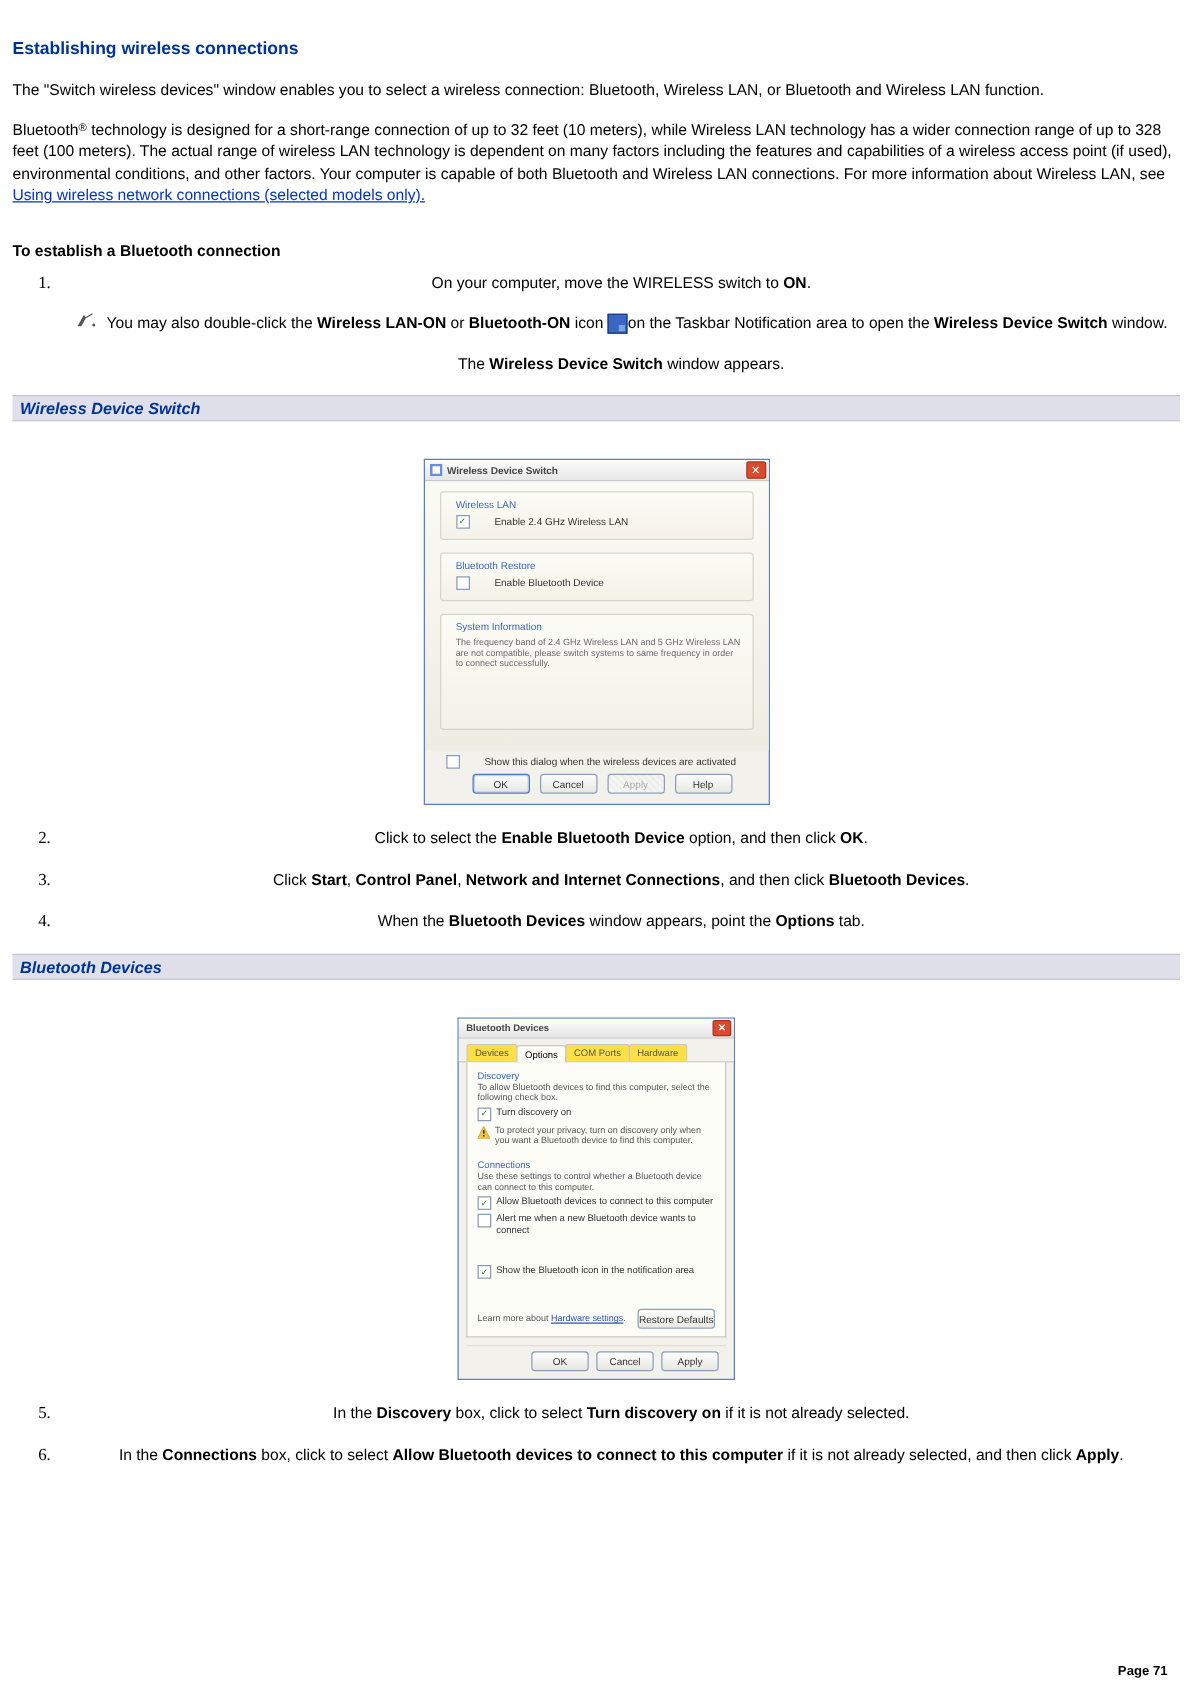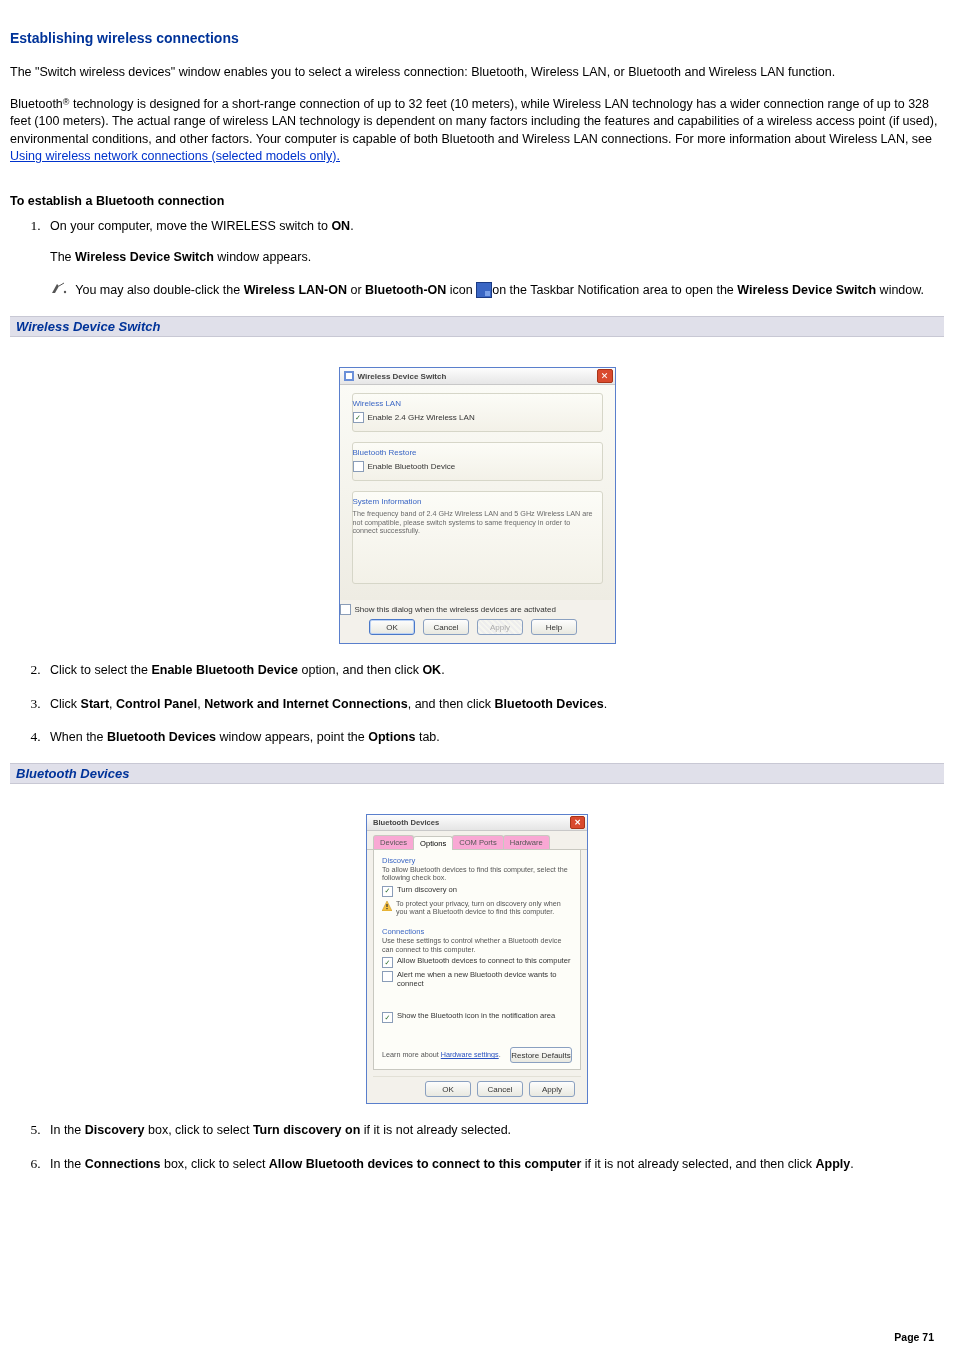--- a/index.html
+++ b/index.html
@@ -38,20 +38,21 @@
   }
   ol.steps {
     margin: 0;
     padding-left: 34px;
     font-family: "Times New Roman", Times, serif;
     font-size: 13.5px;
   }
   ol.steps > li {
     margin-bottom: 16px;
     padding-left: 6px;
+    text-align: center;
   }
   ol.steps > li .step-body {
     font-family: Verdana, Geneva, sans-serif;
     font-size: 12.5px;
     line-height: 1.4;
   }
   ol.steps > li .step-sub {
     margin-top: 14px;
   }
   .caption-bar {
@@ -131,36 +132,36 @@
     font-size: 9px;
     line-height: 1;
   }
   .win .pane {
     background: linear-gradient(#fbfbf6, #eeece3);
     padding: 8px 12px 6px 12px;
   }
   .fieldset {
     border: 1px solid #d6d6c8;
     border-radius: 3px;
-    padding: 7px 8px 8px 0;
+    padding: 7px 8px 8px 12px;
     margin-bottom: 10px;
     background: linear-gradient(#fcfcf7,#f3f1e8);
     position: relative;
   }
   .fieldset .legend {
     color: #3a66c4;
     font-size: 8px;
     position: relative;
     top: -2px;
     margin-bottom: 2px;
   }
   .chkline {
     display: flex;
     align-items: center;
-    gap: 4px;
+    gap: 20px;
   }
   .chk {
     width: 9px; height: 9px;
     border: 1px solid #8a9db8;
     background: #fff;
     display: inline-flex;
     align-items: center;
     justify-content: center;
     font-size: 7px;
     color: #2a6c2a;
@@ -169,21 +170,21 @@
   .fieldset.sysinfo {
     min-height: 76px;
   }
   .fieldset.sysinfo .legend { color:#3a66c4; }
   .sysinfo-text {
     font-size: 7.2px;
     color: #6a6a6a;
     line-height: 1.2;
   }
   .win .footer {
-    padding: 4px 8px 8px 0;
+    padding: 4px 8px 8px 17px;
   }
   .btnrow {
     display: flex;
     justify-content: center;
     gap: 8px;
     margin-top: 4px;
   }
   .btn {
     min-width: 44px;
     height: 14px;
@@ -236,21 +237,21 @@
     display: flex;
     padding: 4px 6px 0 6px;
     gap: 0;
     border-bottom: 1px solid #c8c8c0;
     background:#f3f1eb;
   }
   .tab {
     padding: 2px 6px;
     border: 1px solid #c8c8c0;
     border-bottom: none;
-    background: #f9a8d4;
+    background: #fde047;
     margin-right: -1px;
     font-size: 7.6px;
     color:#555;
     border-top-left-radius: 3px;
     border-top-right-radius: 3px;
   }
   .tab.active {
     background: #fdfdf8;
     color:#000;
     position: relative;
@@ -342,31 +343,31 @@
     <span>Bluetooth</span><span style="font-size:9px;vertical-align:top">®</span><span> technology is designed for a short-range connection of up to 32 feet (10 meters), while Wireless LAN technology has a wider connection range of up to 328 feet (100 meters). The actual range of wireless LAN technology is dependent on many factors including the features and capabilities of a wireless access point (if used), environmental conditions, and other factors. Your computer is capable of both Bluetooth and Wireless LAN connections. For more information about Wireless LAN, see </span><a href="#" class="link">Using wireless network connections (selected models only).</a>
   </p>
 
   <div class="subhead">To establish a Bluetooth connection</div>
 
   <ol class="steps">
     <li>
       <div class="step-body">
         <span>On your computer, move the WIRELESS switch to </span><b>ON</b><span>.</span>
         <div class="step-sub">
-          <span>The </span><b>Wireless Device Switch</b><span> window appears.</span>
-        </div>
-        <div class="step-sub">
           <span class="note-icon">
             <svg width="18" height="14" viewBox="0 0 18 14">
                 <path d="M2 12 L7 3 L9 5 L5 12 Z" fill="#555"></path>
                 <path d="M9 5 L14 2" stroke="#555" stroke-width="1"></path>
                 <circle cx="15" cy="11" r="1.2" fill="#555"></circle>
               </svg>
           </span>
           <span>You may also double-click the </span><b>Wireless LAN-ON</b><span> or </span><b>Bluetooth-ON</b><span> icon </span><span class="taskbar-icon"></span><span>on the Taskbar Notification area to open the </span><b>Wireless Device Switch</b><span> window.</span>
+        </div>
+        <div class="step-sub">
+          <span>The </span><b>Wireless Device Switch</b><span> window appears.</span>
         </div>
       </div>
     </li>
   </ol>
 
   <div class="caption-bar">Wireless Device Switch</div>
 
   <div class="screenshot-wrap">
     <div class="win">
       <div class="titlebar">

